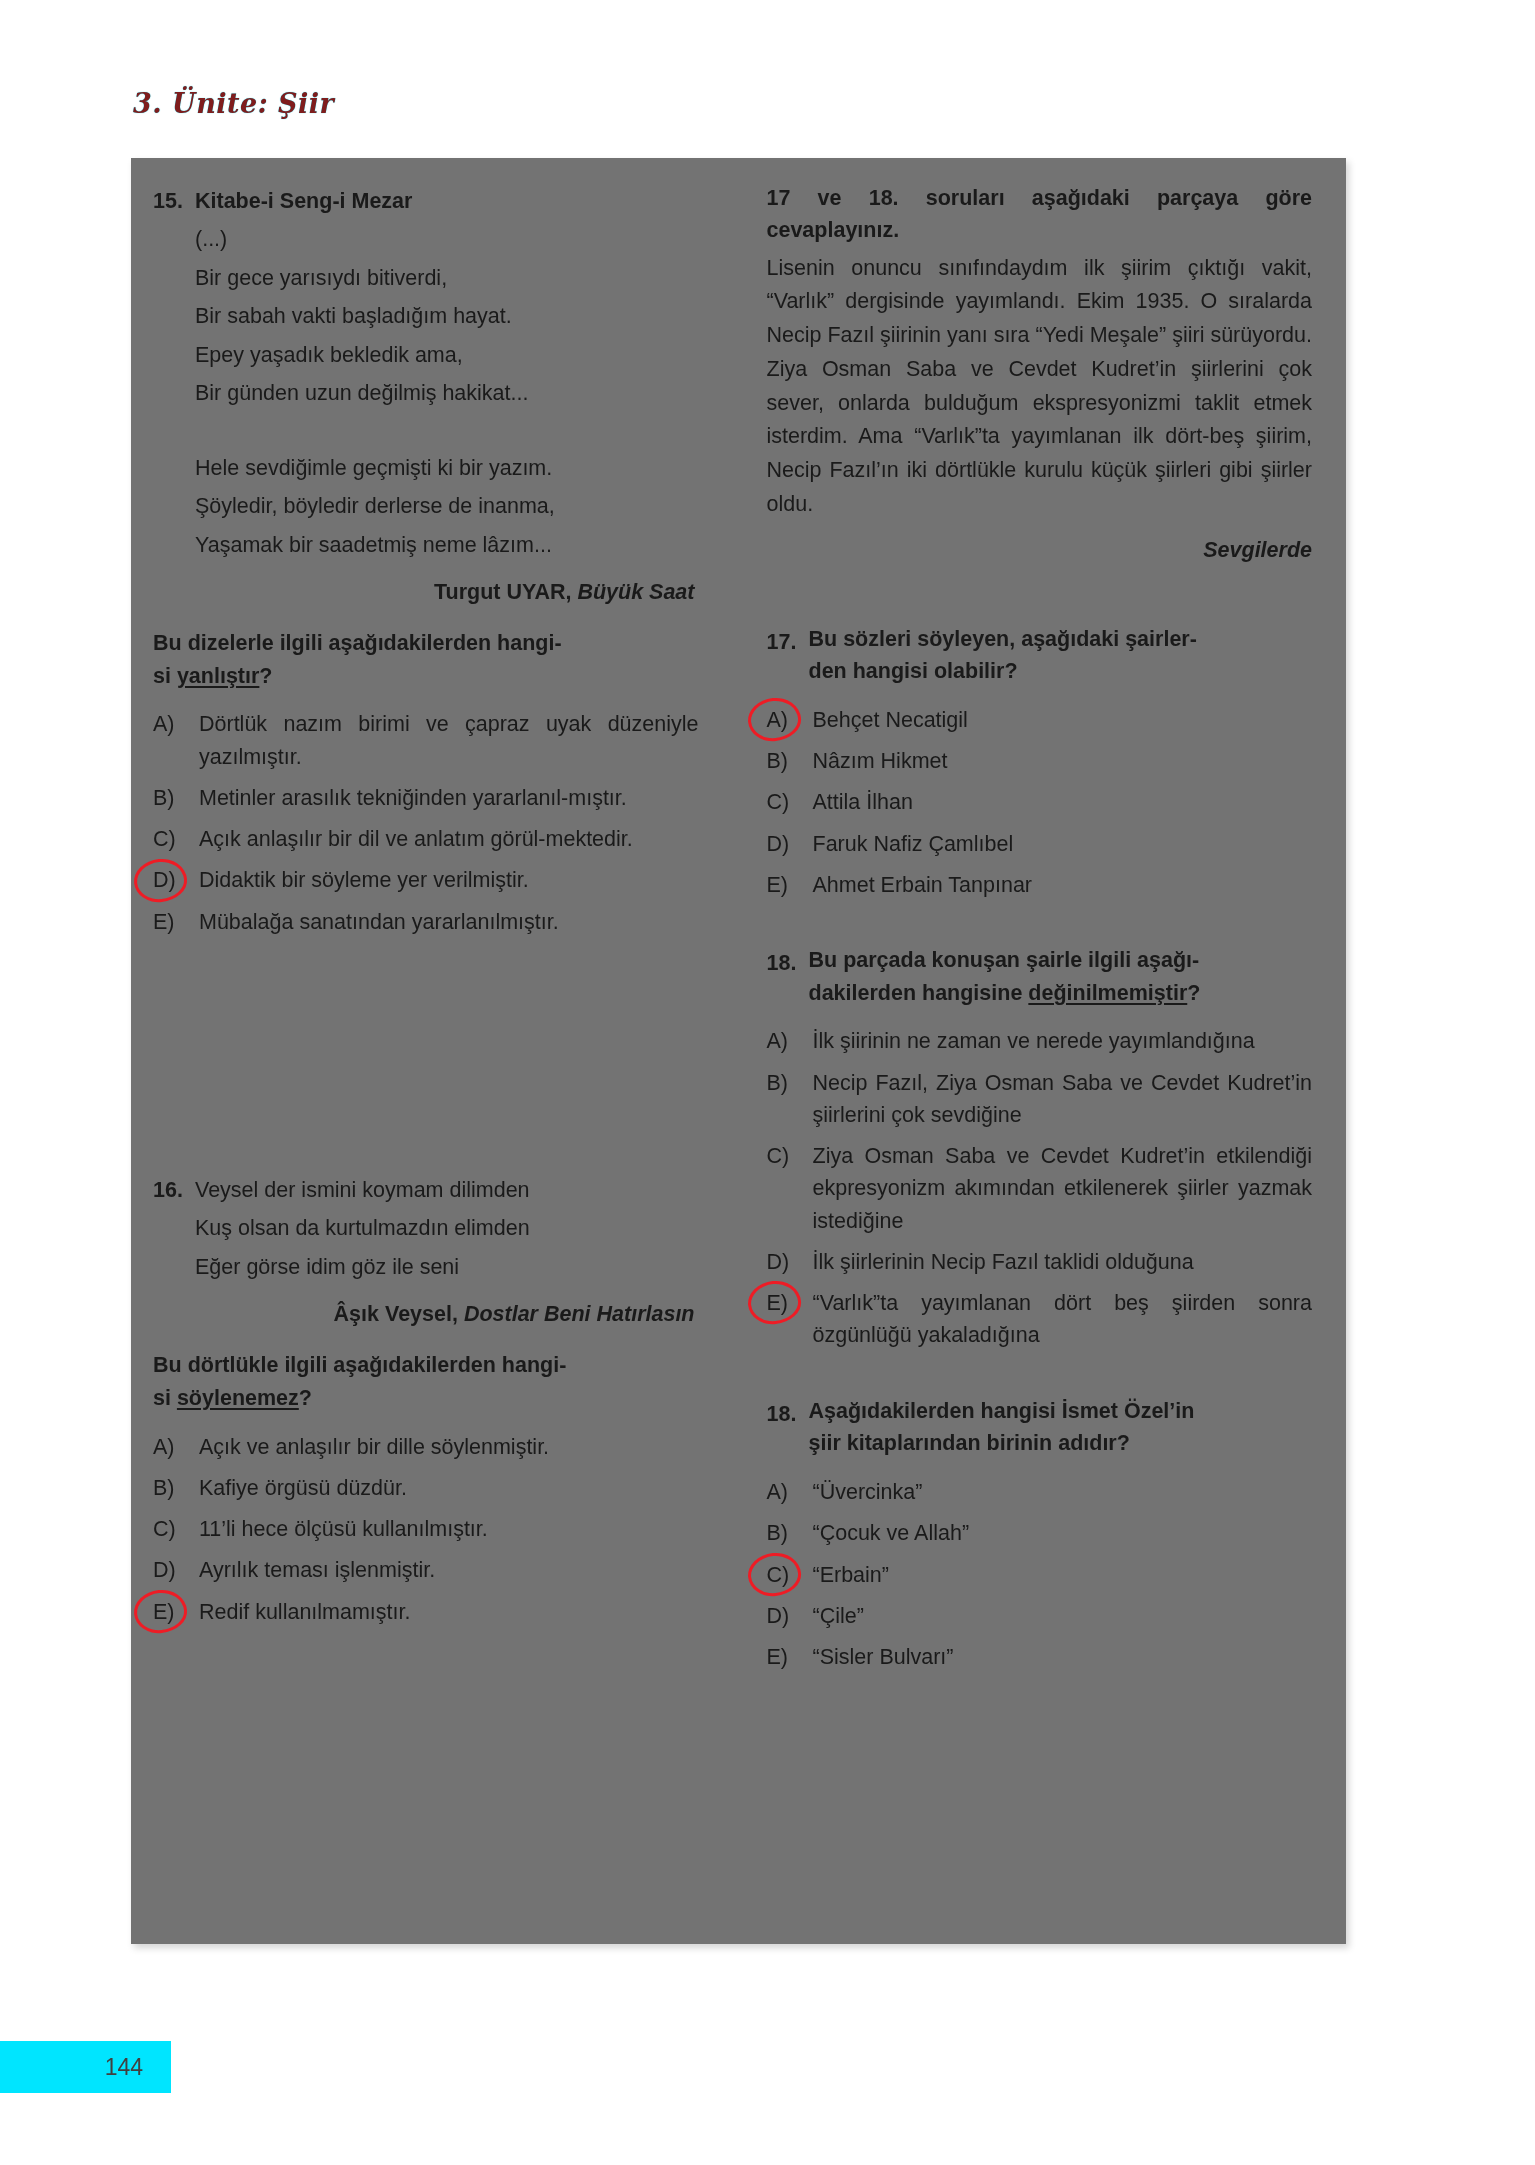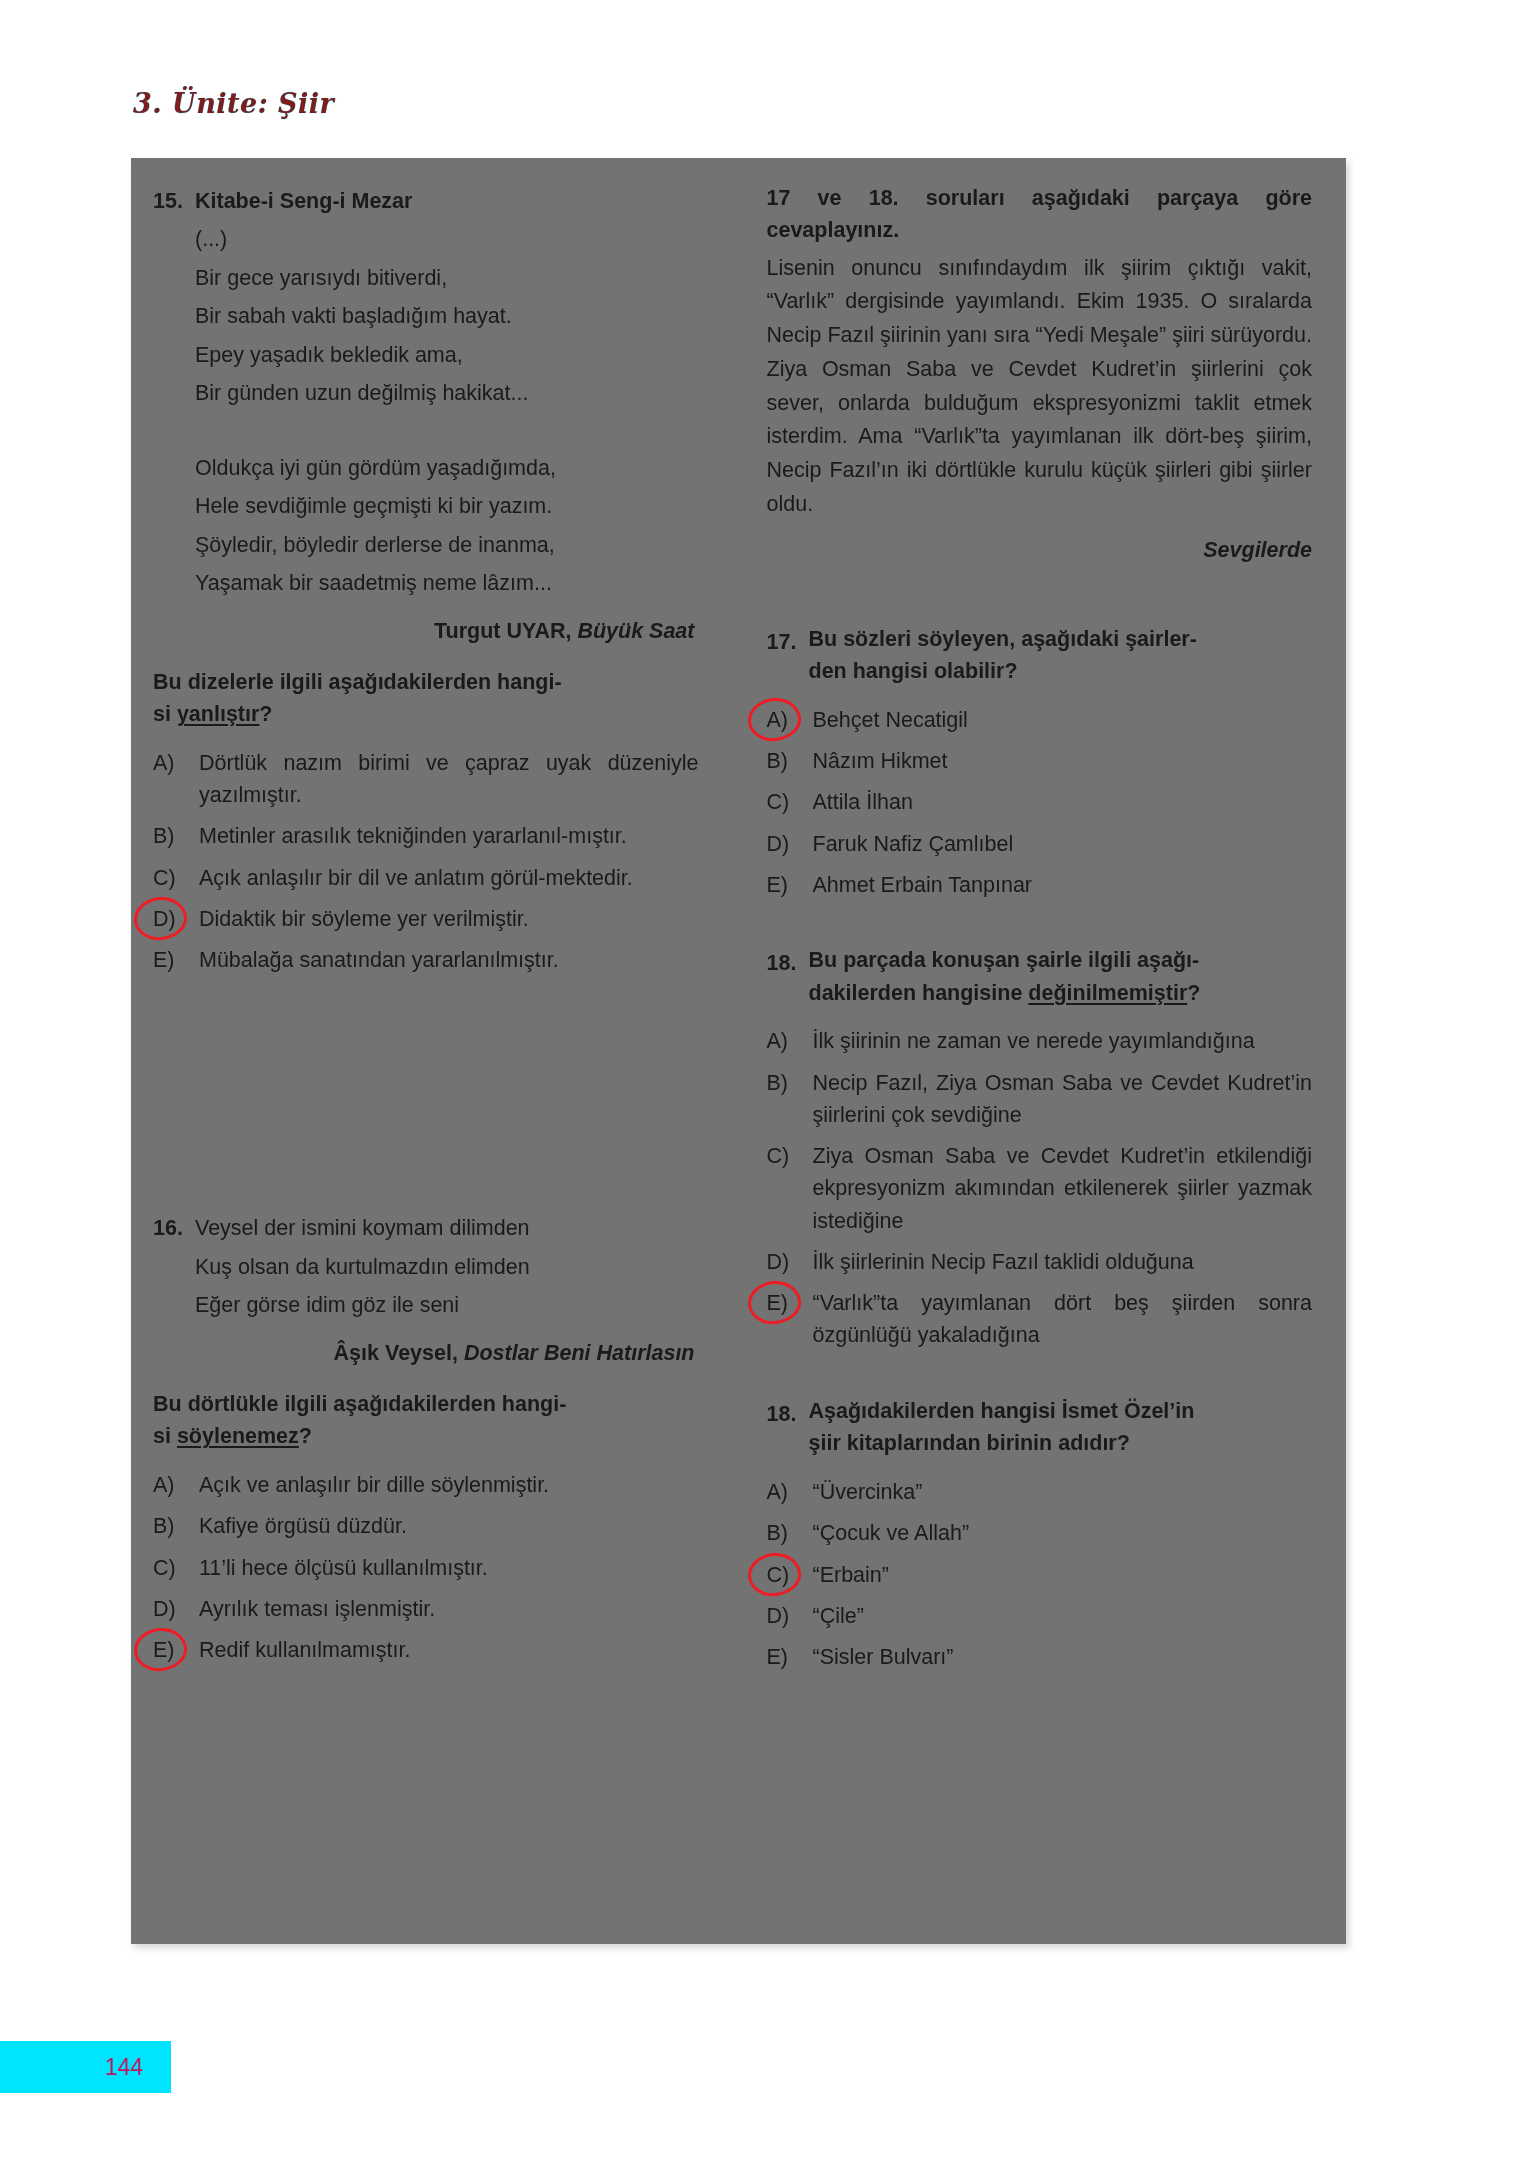--- a/index.html
+++ b/index.html
@@ -165,21 +165,21 @@
   .spacer-md { height: 34px; }
 
   
   .page-badge {
     position: absolute;
     left: 0;
     top: 2041px;
     width: 171px;
     height: 52px;
     background: #00e5ff;
-    color: #be185d;
+    color: #404040;
     font-size: 23px;
     display: flex;
     align-items: center;
     justify-content: flex-end;
     padding-right: 28px;
     box-sizing: border-box;
   }
 </style>
 </head>
 <body>
@@ -198,21 +198,20 @@
         </div>
         <div class="poem-lines">
           <div class="poem-line">(...)</div>
           <div class="poem-line">Bir gece yarısıydı bitiverdi,</div>
           <div class="poem-line">Bir sabah vakti başladığım hayat.</div>
           <div class="poem-line">Epey yaşadık bekledik ama,</div>
           <div class="poem-line">Bir günden uzun değilmiş hakikat...</div>
         </div>
         <div class="stanza-gap"></div>
         <div class="poem-lines">
-          <div class="poem-line">Oldukça iyi gün gördüm yaşadığımda,</div>
           <div class="poem-line">Hele sevdiğimle geçmişti ki bir yazım.</div>
           <div class="poem-line">Şöyledir, böyledir derlerse de inanma,</div>
           <div class="poem-line">Yaşamak bir saadetmiş neme lâzım...</div>
         </div>
         <div class="attrib">
           <span>Turgut UYAR,</span>
           <i>Büyük Saat</i>
         </div>
         <div class="stem">
           <div>Bu dizelerle ilgili aşağıdakilerden hangi-</div>

